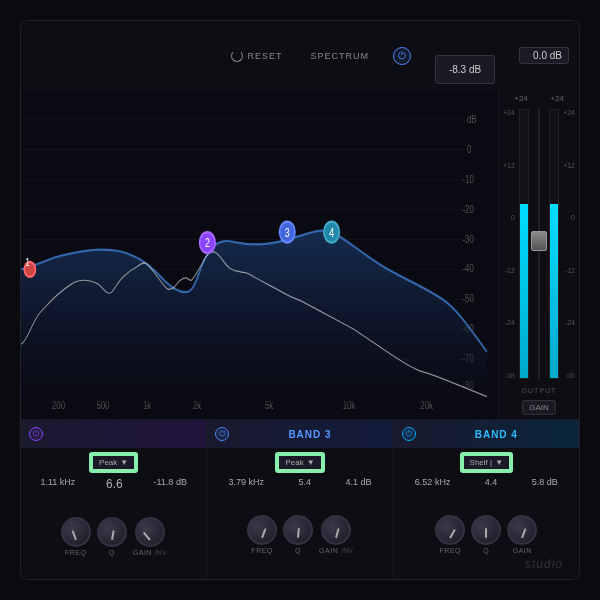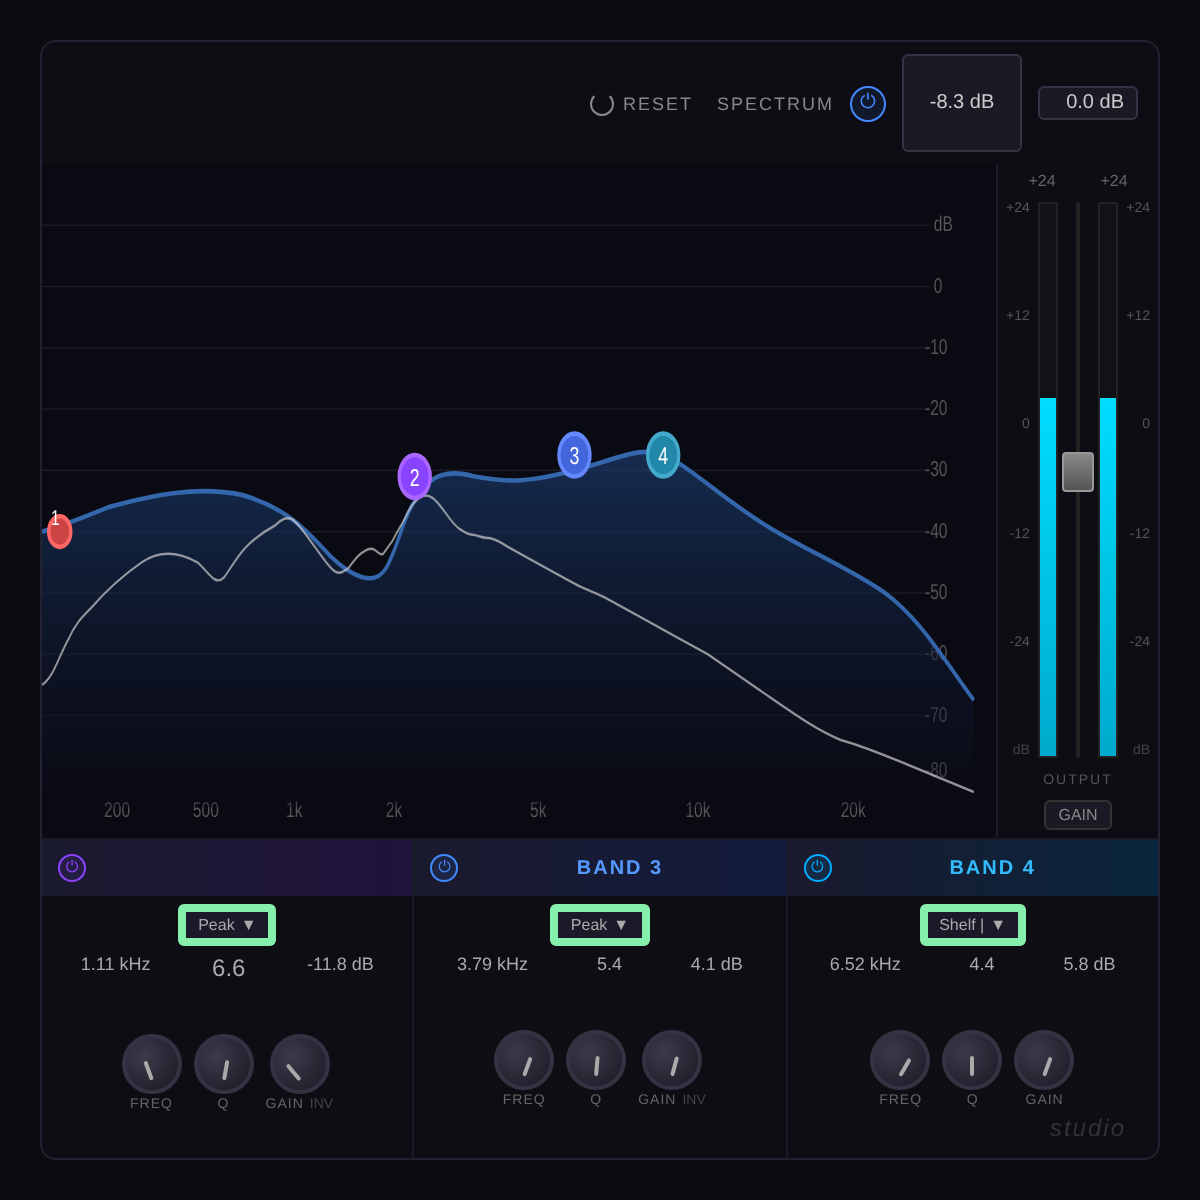--- a/index.html
+++ b/index.html
@@ -30,21 +30,21 @@
       display: flex;
       align-items: center;
       justify-content: flex-end;
       padding: 6px 10px;
       background: #0d0d14;
       gap: 8px;
     }
     .top-bar-controls {
       display: flex;
       align-items: center;
-      gap: 8px;
+      gap: 24px;
     }
     .reset-btn {
       color: #888;
       font-size: 10px;
       letter-spacing: 1px;
       cursor: pointer;
       display: flex;
       align-items: center;
       gap: 4px;
     }
@@ -68,25 +68,26 @@
       background: rgba(68,136,255,0.1);
     }
     .power-icon {
       color: #4488ff;
       font-size: 10px;
     }
     .level-display {
       background: #1a1a24;
       border: 1px solid #333344;
       border-radius: 3px;
-      padding: 18px 6px;
+      padding: 8px 6px;
       color: #ccc;
       font-size: 10px;
       min-width: 60px;
       text-align: center;
+      margin-top: 28px;
     }
     .output-display {
       background: #1a1a24;
       border: 1px solid #333344;
       border-radius: 3px;
       padding: 2px 6px;
       color: #ccc;
       font-size: 10px;
       min-width: 50px;
       text-align: right;

